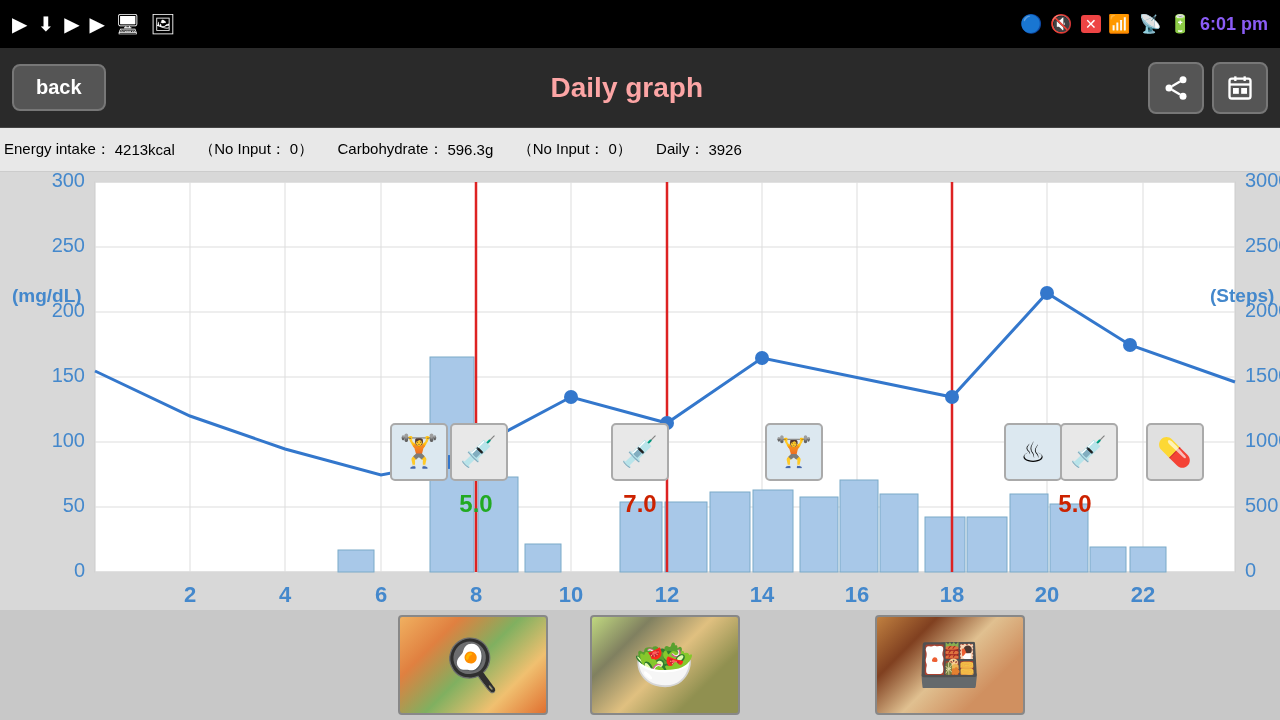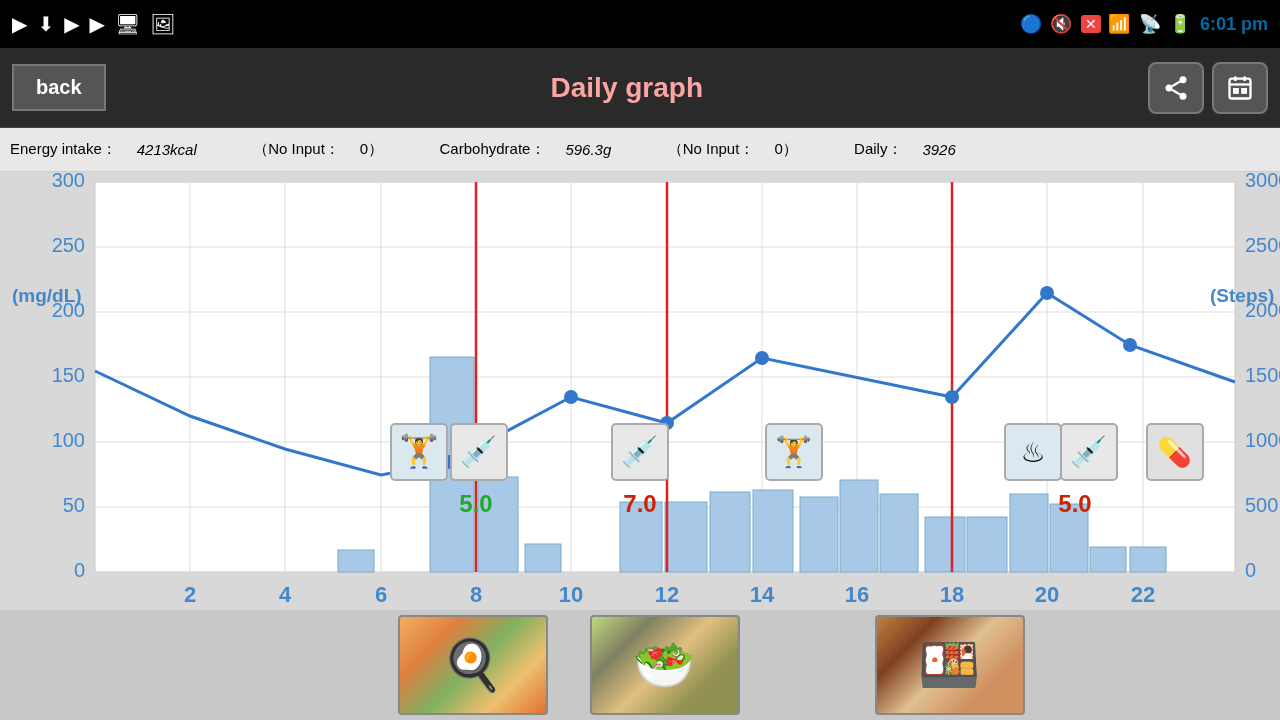--- a/index.html
+++ b/index.html
@@ -30,38 +30,38 @@
     }
     .status-icons-right {
       display: flex;
       gap: 8px;
       align-items: center;
       font-size: 18px;
     }
     .status-time {
       font-size: 18px;
       font-weight: bold;
-      color: #0369a1;
+      color: #8b5cf6;
     }
 
     
     #nav-bar {
       width: 100%;
       height: 80px;
       background: #2a2a2a;
       display: flex;
       align-items: center;
       justify-content: space-between;
       padding: 0 12px;
       border-bottom: 1px solid #444;
     }
     .back-btn {
       background: #555;
       border: 2px solid #777;
-      border-radius: 0;
+      border-radius: 8px;
       padding: 10px 22px;
       color: #fff;
       font-size: 20px;
       font-weight: bold;
       cursor: pointer;
     }
     .nav-title {
       display: flex;
       align-items: center;
       gap: 20px;
@@ -96,31 +96,31 @@
       font-size: 22px;
     }
 
     
     #info-bar {
       width: 100%;
       height: 44px;
       background: #e8e8e8;
       display: flex;
       align-items: center;
-      padding: 0 10px;
+      padding: 0 4px;
       font-size: 15px;
       color: #000;
-      gap: 16px;
+      gap: 0;
       border-bottom: 1px solid #ccc;
     }
     .info-item {
       white-space: nowrap;
       margin-right: 4px;
     }
-    .info-value { color: #000; font-style: italic; }
+    .info-value { color: #000; }
     .info-sep { margin: 0 6px; color: #666; }
 
     
     #main-content {
       width: 100%;
       height: calc(720px - 48px - 80px - 44px);
       background: #d8d8d8;
       position: relative;
       display: flex;
       flex-direction: column;

